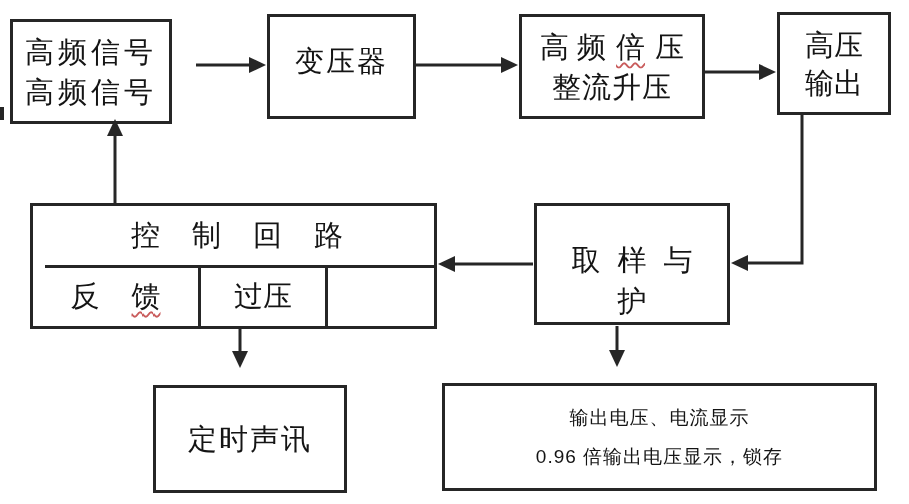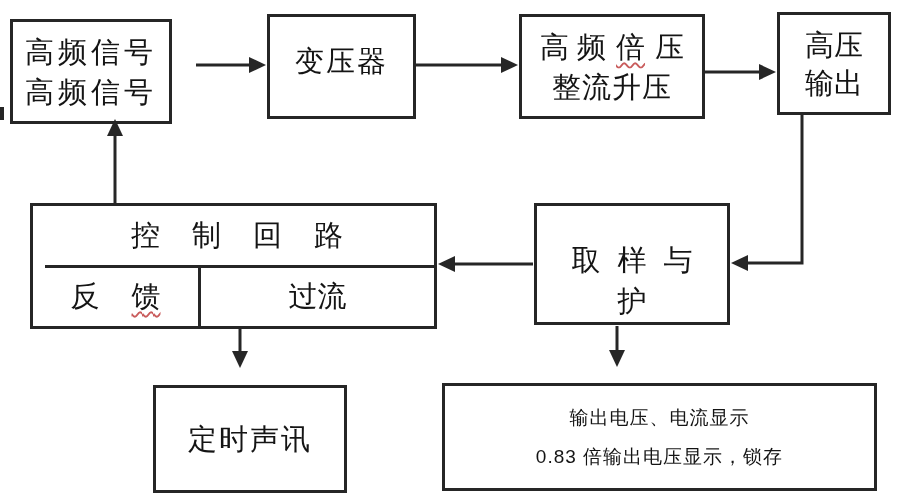--- a/index.html
+++ b/index.html
@@ -91,36 +91,36 @@
     <span>输出</span>
   </div>
 
   <div id="control-block">
     <div class="control-title">控 制 回 路</div>
     <div class="control-cells">
       <div class="cell cell-feedback">
         <span>反</span>
         <span class="sq">馈</span>
       </div>
-      <div class="cell cell-overcurrent">过流</div>
+      <div class="cell cell-overvoltage">过压</div>
     </div>
   </div>
 
   <div class="box" id="box-sampling">
     <span>取 样 与</span>
     <span>护</span>
   </div>
 
   <div class="box" id="box-alarm">
     <span>定时声讯</span>
   </div>
 
   <div class="box" id="box-display">
     <span>输出电压、电流显示</span>
-    <span>0.83 倍输出电压显示，锁存</span>
+    <span>0.96 倍输出电压显示，锁存</span>
   </div>
 
   <svg class="arrows" width="909" height="504" viewBox="0 0 909 504">
     <g>
       <line x1="196" y1="65" x2="251" y2="65"></line>
       <polygon points="266,65 249,57 249,73"></polygon>
     </g>
     <g>
       <line x1="416" y1="65" x2="503" y2="65"></line>
       <polygon points="518,65 501,57 501,73"></polygon>

